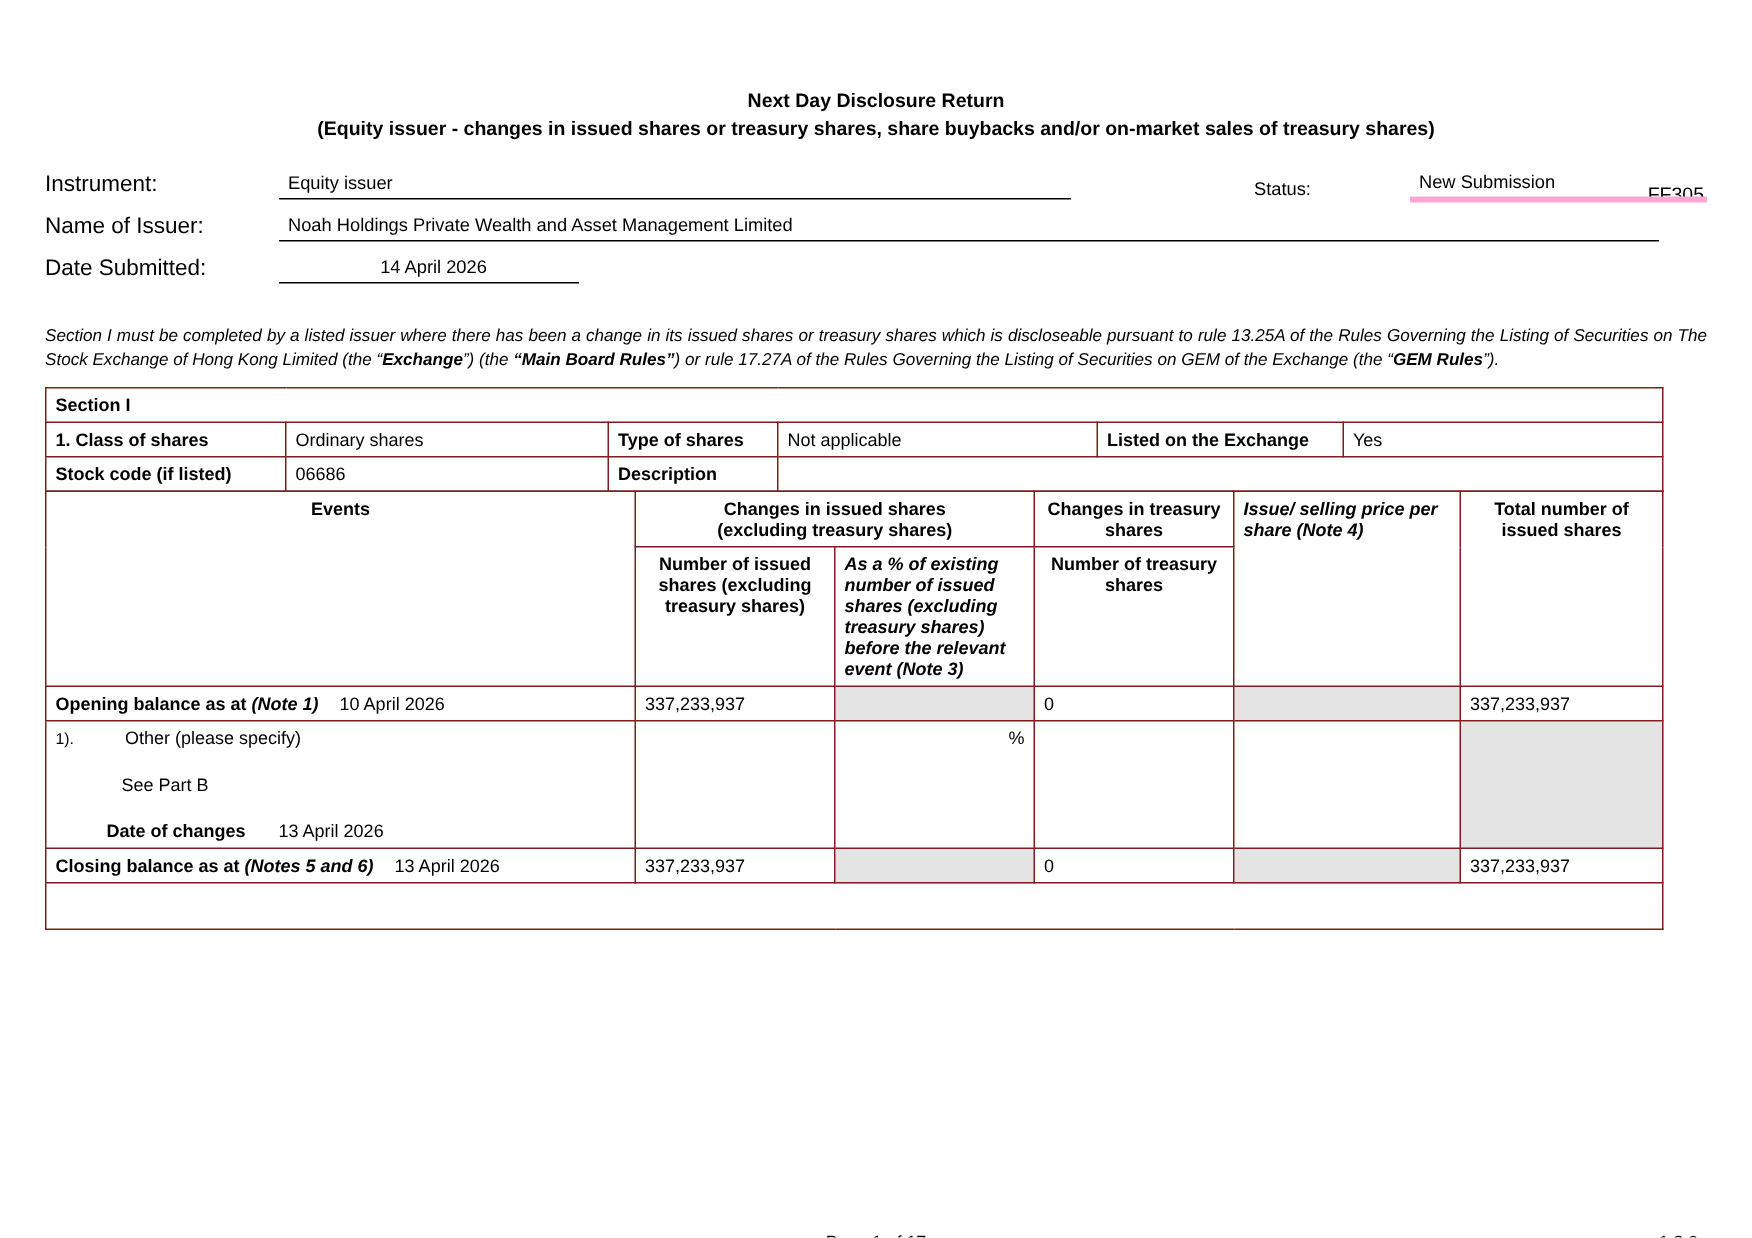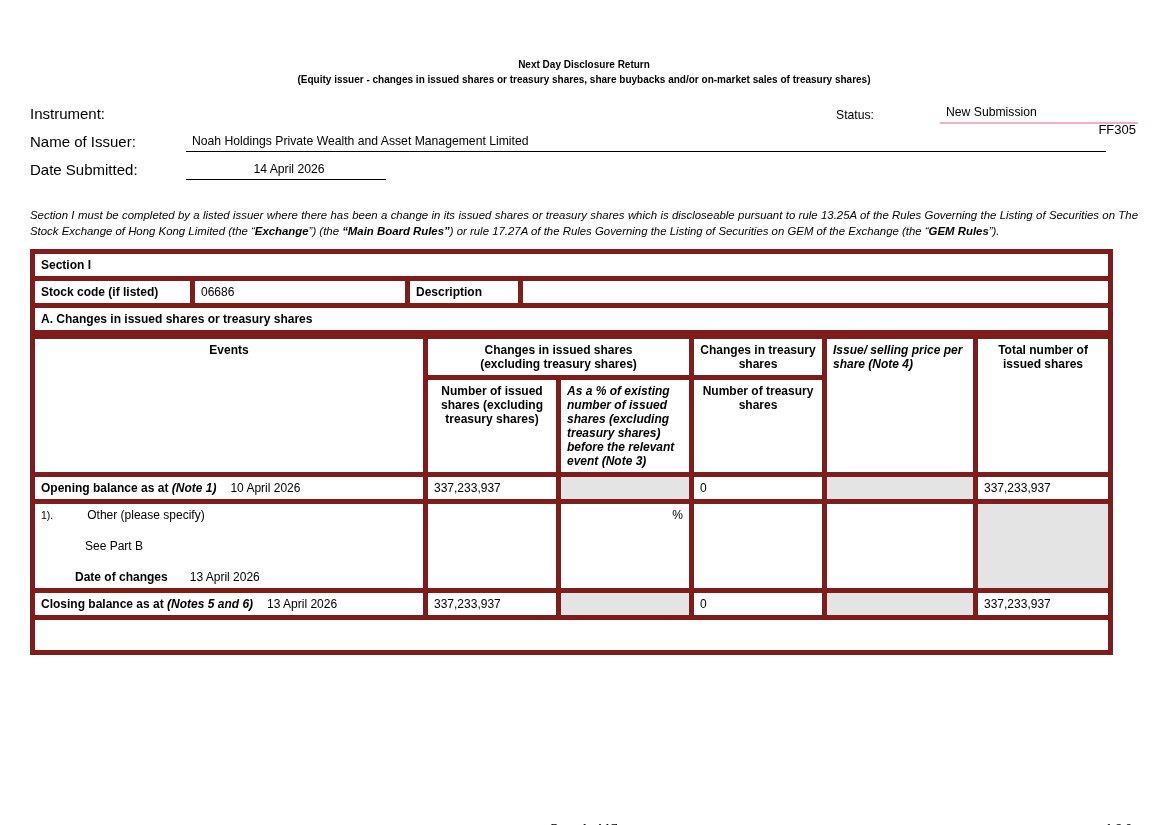--- a/index.html
+++ b/index.html
@@ -25,21 +25,21 @@
   .form-code {
     position: absolute;
     top: 22px;
     right: 32px;
     font-size: 13px;
     margin-top: 42px;
   }
   .doc-title {
     text-align: center;
     font-weight: bold;
-    font-size: 10px;
+    font-size: 13px;
     margin-top: 58px;
     line-height: 1.45;
   }
   .doc-title .line2 {
     display: block;
   }
 
   
   .fields {
     margin-top: 18px;
@@ -75,21 +75,21 @@
     margin-left: 16px;
   }
   .status-label {
     font-size: 12.2px;
     padding-bottom: 2px;
     width: 104px;
   }
   .fv-status {
     width: 198px;
     font-size: 12.2px;
-    border-bottom: 2px solid #f9a8d4;
+    border-bottom: 4px solid #f9a8d4;
     padding: 0 0 3px 6px;
     box-sizing: border-box;
   }
 
   
   .intro {
     margin-top: 16px;
     font-size: 11.4px;
     font-style: italic;
     line-height: 1.42;
@@ -98,21 +98,21 @@
   .intro b { font-style: italic; }
 
   
   table.sec {
     border-collapse: collapse;
     width: 1078px;
     margin-top: 10px;
     table-layout: fixed;
   }
   table.sec td {
-    border: 5px solid #7f1d1d;
+    border: 1px solid #7f1d1d;
     font-size: 12px;
     padding: 4px 6px;
     vertical-align: top;
   }
   td.bold { font-weight: bold; }
   td.hdrcell {
     font-weight: bold;
     text-align: center;
     vertical-align: middle;
     font-size: 11.6px;
@@ -204,20 +204,21 @@
   <div class="form-code">FF305</div>
 
   <div class="doc-title">
     <span>Next Day Disclosure Return</span>
     <span class="line2">(Equity issuer - changes in issued shares or treasury shares, share buybacks and/or on-market sales of treasury shares)</span>
   </div>
 
   <div class="fields">
     <div class="field-row">
       <div class="field-label">Instrument:</div>
+      <div class="field-value fv-instrument">Equity issuer</div>
     </div>
     <div class="field-row">
       <div class="field-label">Name of Issuer:</div>
       <div class="field-value fv-issuer">Noah Holdings Private Wealth and Asset Management Limited</div>
     </div>
     <div class="field-row">
       <div class="field-label">Date Submitted:</div>
       <div class="field-value fv-date">14 April 2026</div>
     </div>
     <div class="status-block">
@@ -237,27 +238,32 @@
       <col style="width:113px">
       <col style="width:213px">
       <col style="width:164px">
       <col style="width:213px">
     </colgroup>
     <tbody>
       <tr>
         <td class="bold" colspan="6">Section I</td>
       </tr>
       <tr>
+        <td class="bold">1. Class of shares</td>
+        <td>Ordinary shares</td>
+        <td class="bold">Type of shares</td>
+        <td>Not applicable</td>
+        <td class="bold">Listed on the Exchange</td>
+        <td>Yes</td>
+      </tr>
+      <tr>
         <td class="bold">Stock code (if listed)</td>
         <td>06686</td>
         <td class="bold">Description</td>
         <td colspan="3"></td>
-      </tr>
-      <tr>
-        <td class="bold" colspan="6">A. Changes in issued shares or treasury shares</td>
       </tr>
     </tbody>
   </table>
 
   <table class="sec" style="margin-top:-1px">
     <colgroup>
       <col style="width:393px">
       <col style="width:133px">
       <col style="width:133px">
       <col style="width:133px">

